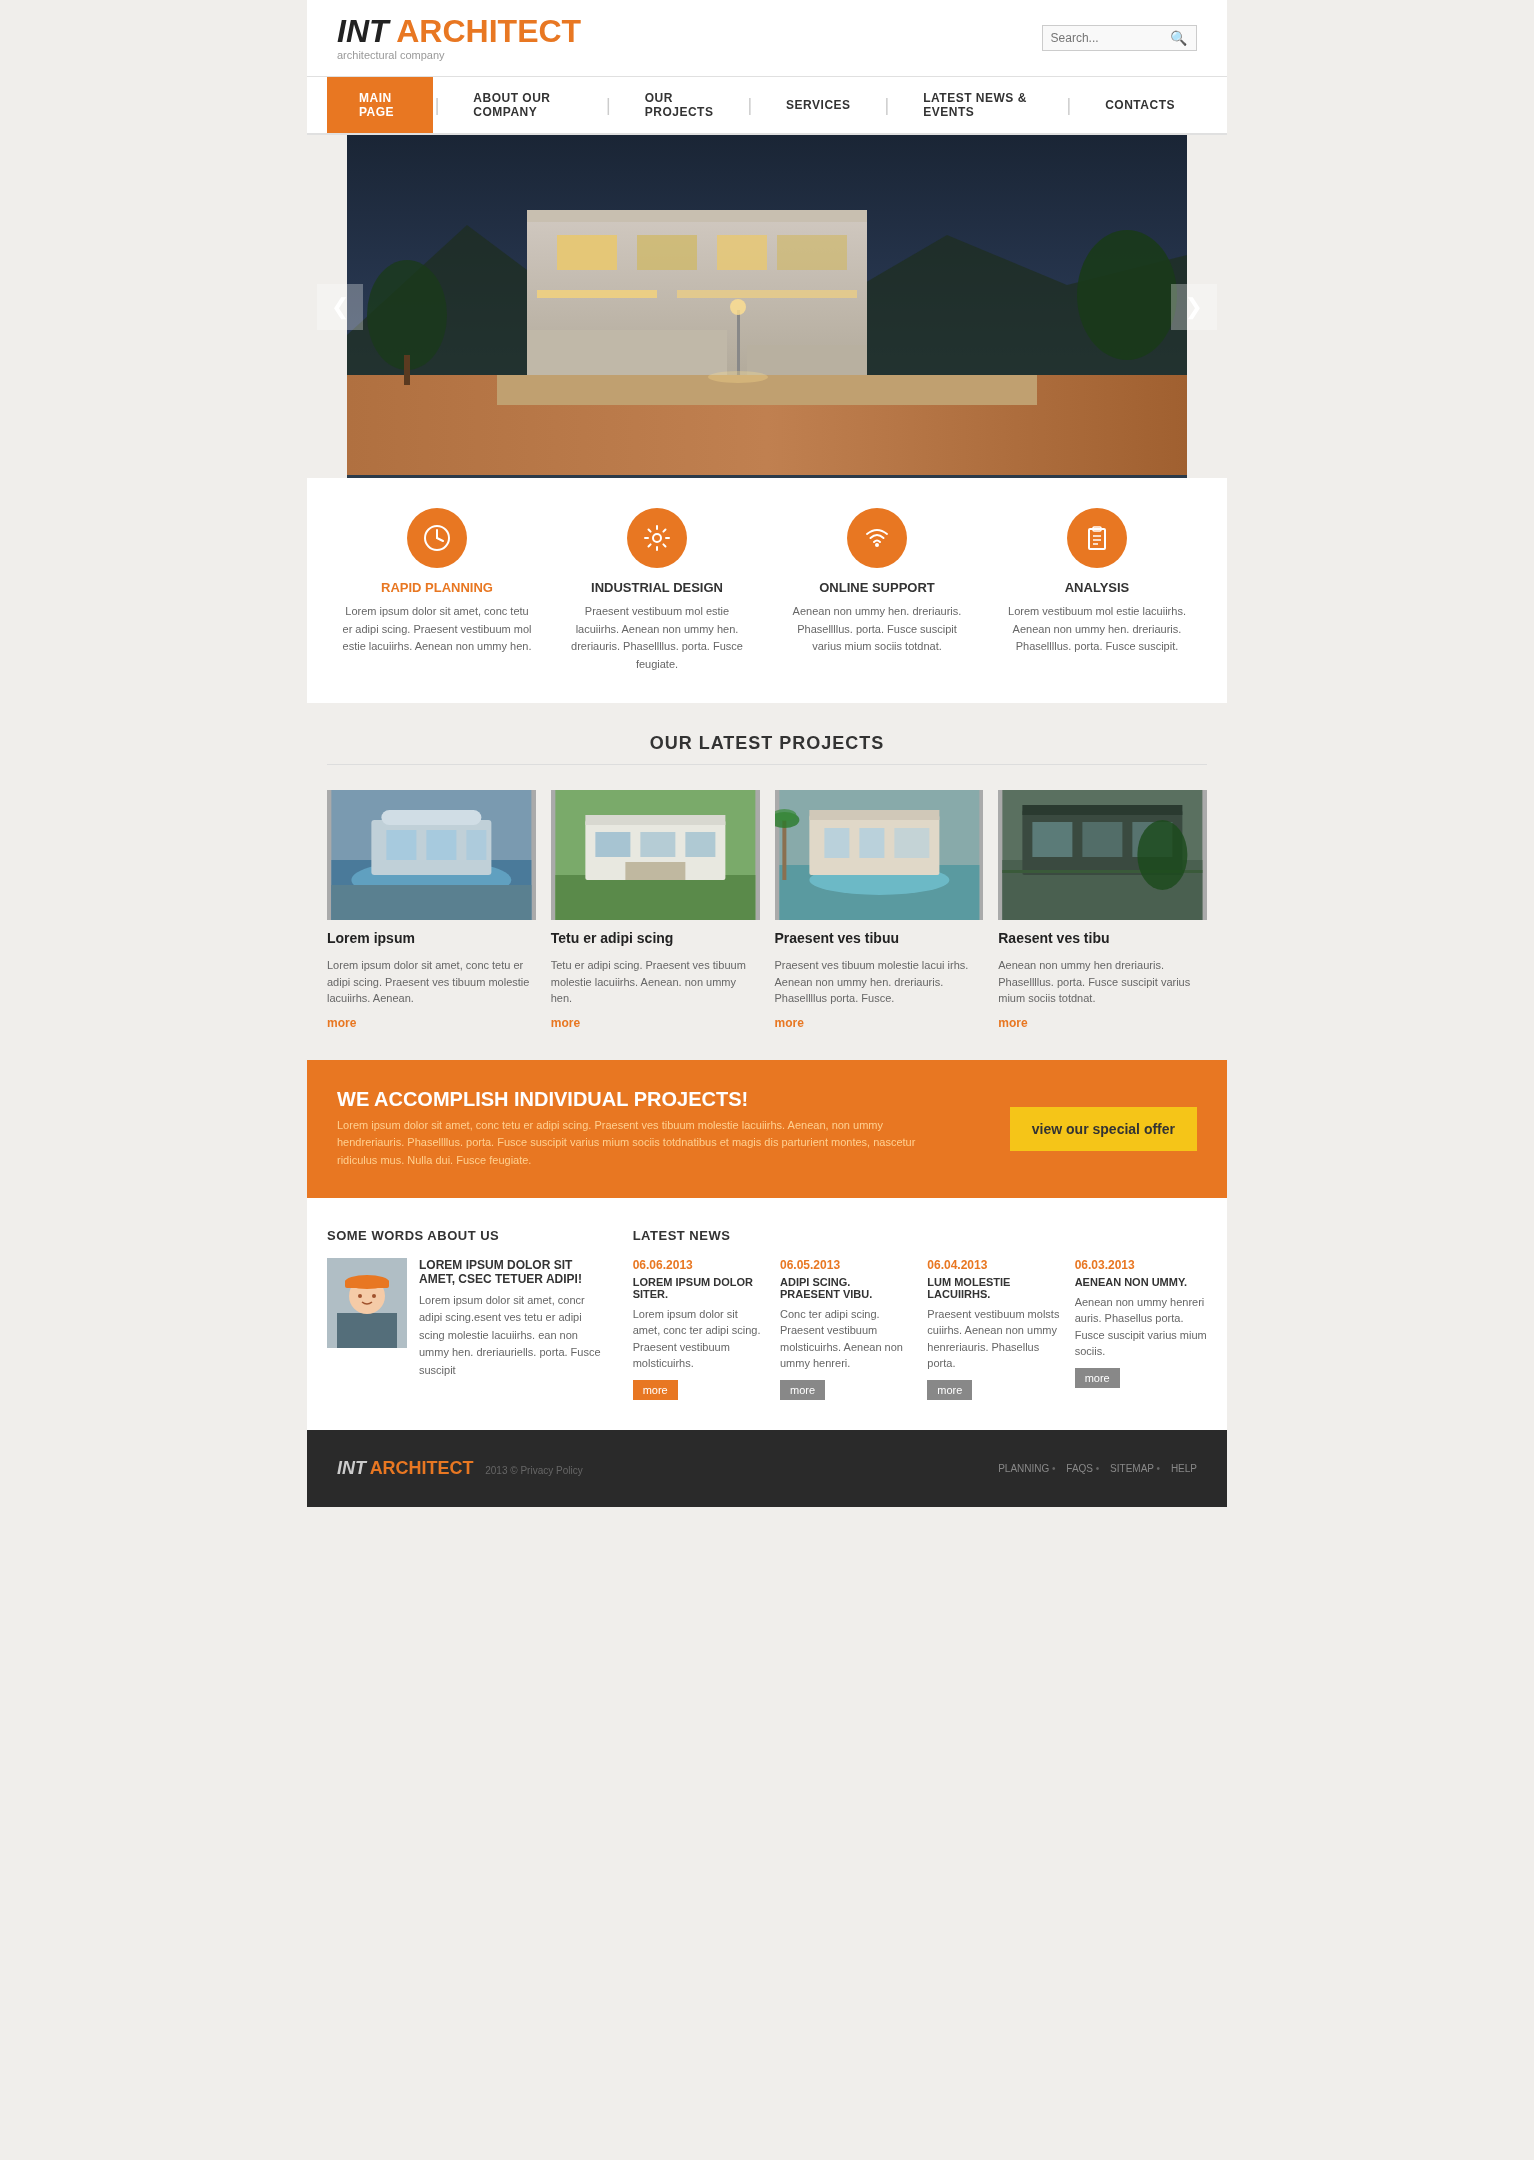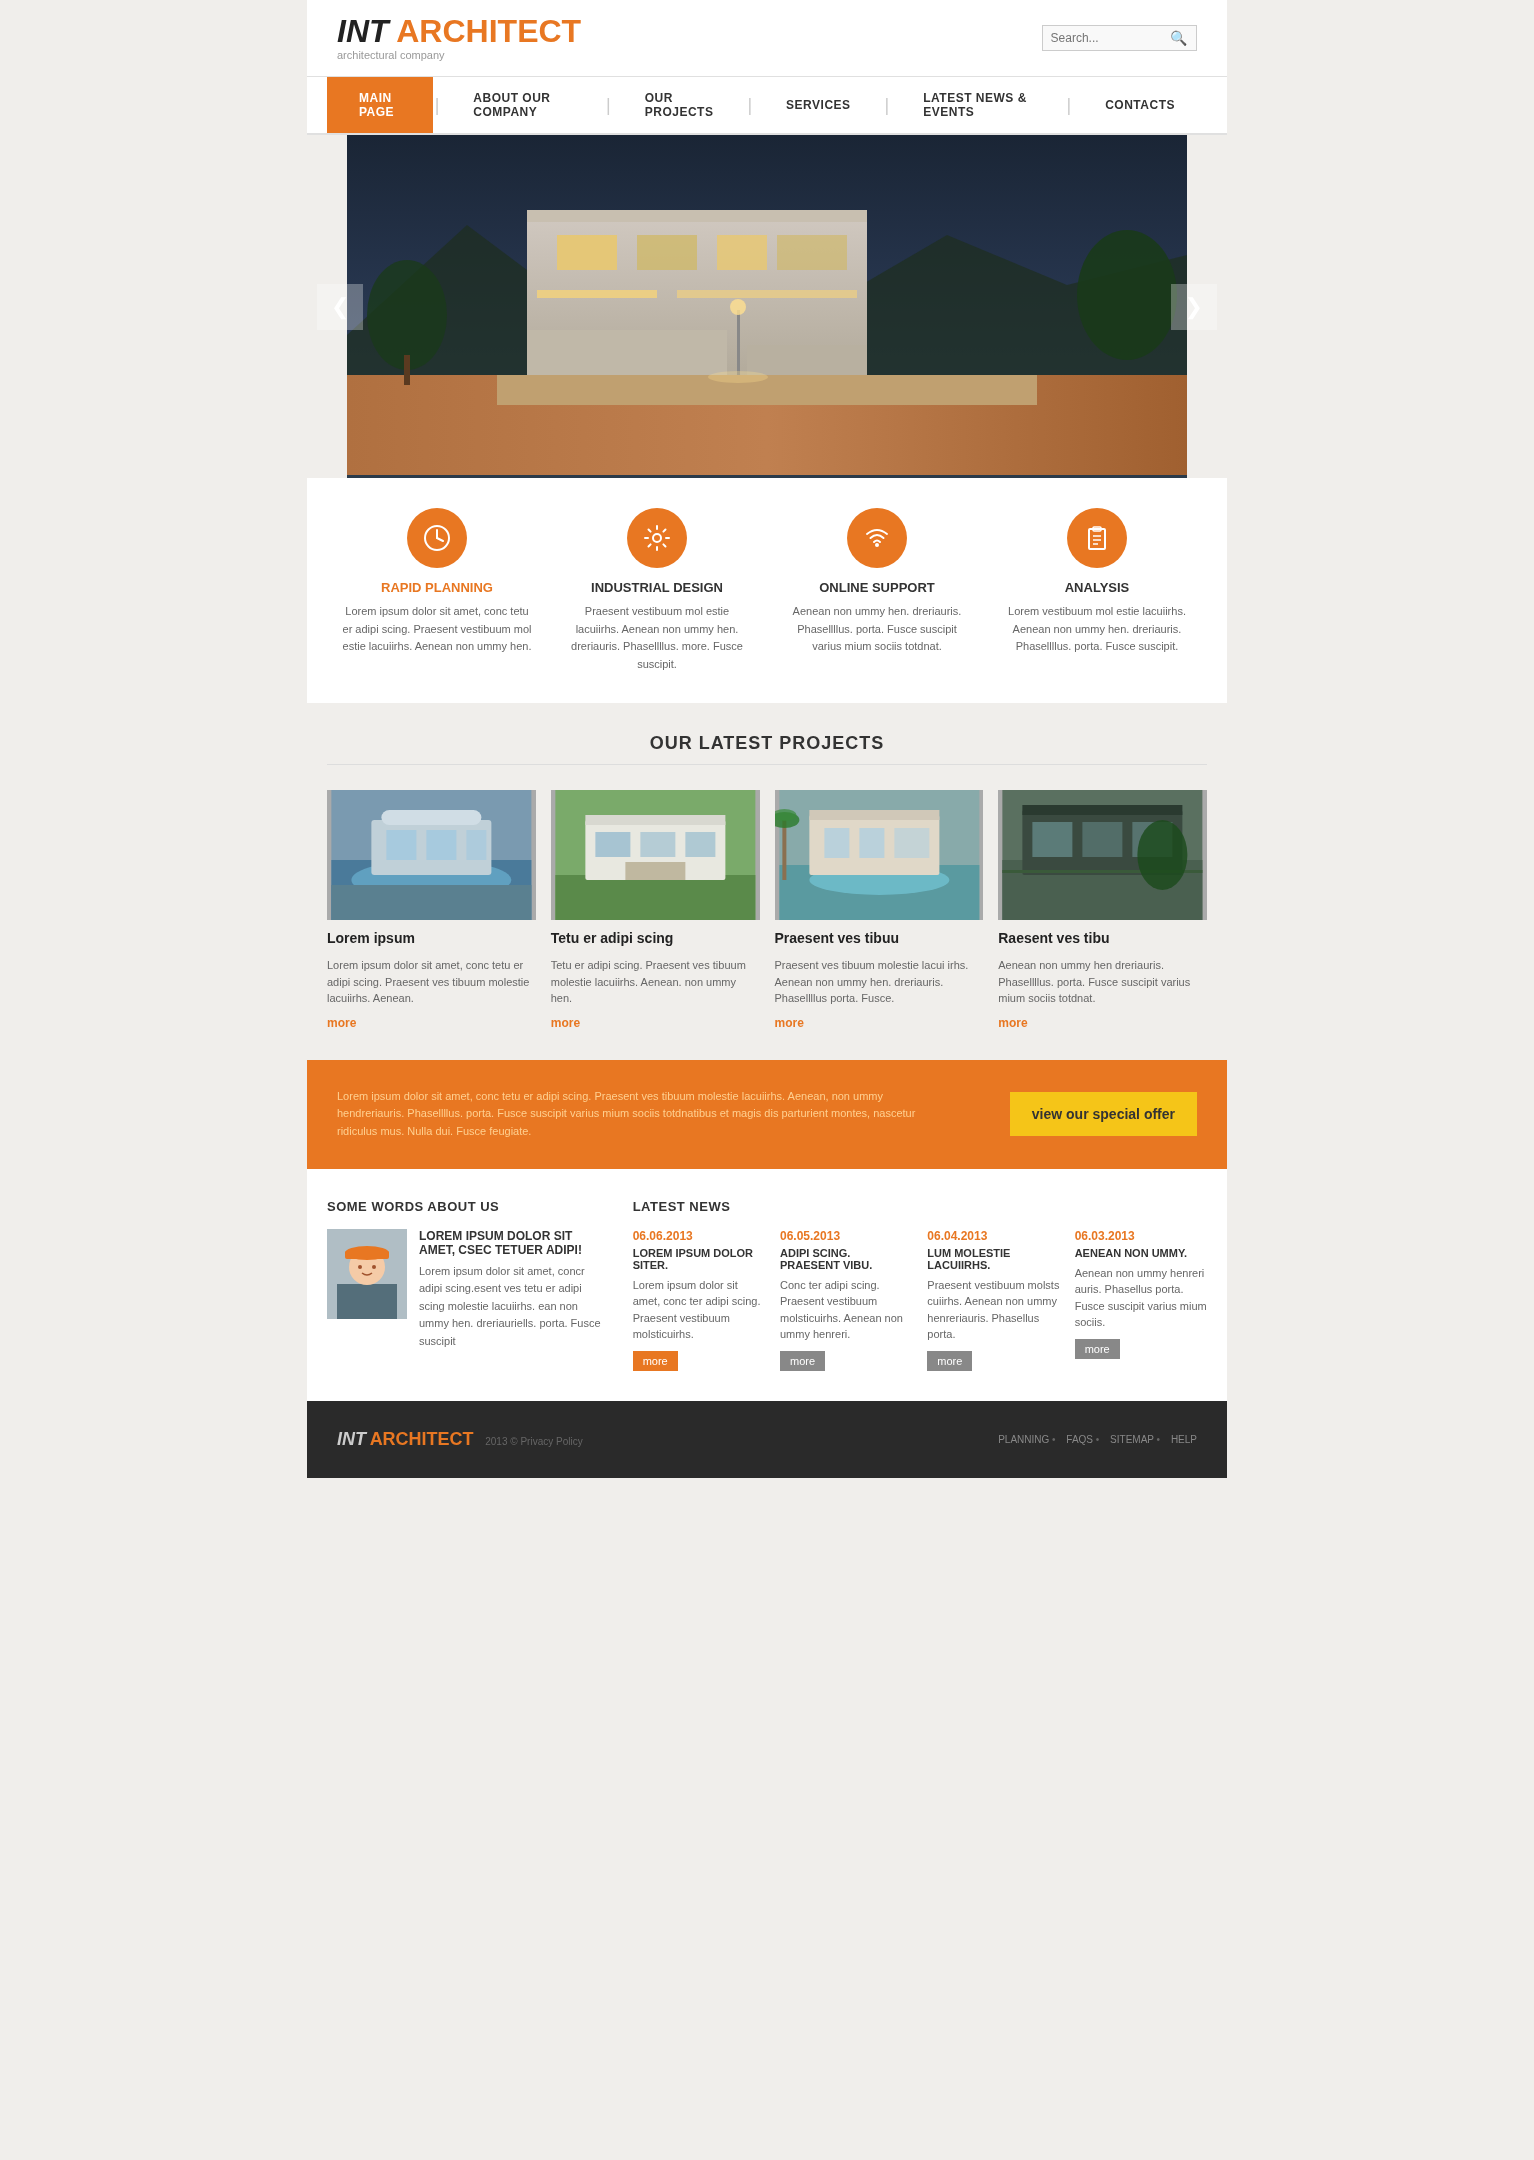--- a/index.html
+++ b/index.html
@@ -197,21 +197,21 @@
     <div class="feature-desc">Lorem ipsum dolor sit amet, conc tetu er adipi scing. Praesent vestibuum mol estie lacuiirhs. Aenean non ummy hen.</div>
   </div>
     <div class="feature">
     <div class="feature-icon">
         <svg width="28" height="28" viewBox="0 0 28 28" fill="none" xmlns="http://www.w3.org/2000/svg">
           <circle cx="14" cy="14" r="4" stroke="white" stroke-width="2"></circle>
           <path d="M14 2v3M14 23v3M2 14h3M23 14h3M5.5 5.5l2.1 2.1M20.4 20.4l2.1 2.1M5.5 22.5l2.1-2.1M20.4 7.6l2.1-2.1" stroke="white" stroke-width="2" stroke-linecap="round"></path>
         </svg>
       </div>
     <div class="feature-title">INDUSTRIAL DESIGN</div>
-    <div class="feature-desc">Praesent vestibuum mol estie lacuiirhs. Aenean non ummy hen. dreriauris. Phasellllus. more. Fusce suscipit.</div>
+    <div class="feature-desc">Praesent vestibuum mol estie lacuiirhs. Aenean non ummy hen. dreriauris. Phasellllus. porta. Fusce feugiate.</div>
   </div>
     <div class="feature">
     <div class="feature-icon">
         <svg width="28" height="28" viewBox="0 0 28 28" fill="none" xmlns="http://www.w3.org/2000/svg">
           <path d="M4 10 Q14 2 24 10" stroke="white" stroke-width="2" stroke-linecap="round" fill="none"></path>
           <path d="M7.5 14 Q14 8 20.5 14" stroke="white" stroke-width="2" stroke-linecap="round" fill="none"></path>
           <path d="M11 18 Q14 15 17 18" stroke="white" stroke-width="2" stroke-linecap="round" fill="none"></path>
           <circle cx="14" cy="21" r="2" fill="white"></circle>
         </svg>
       </div>
@@ -300,20 +300,21 @@
           </svg></div>
     <div class="project-title">Raesent ves tibu</div>
     <div class="project-desc">Aenean non ummy hen dreriauris. Phasellllus. porta. Fusce suscipit varius mium sociis totdnat.</div>
     <a href="#" class="project-more">more</a>
   </div>
     </div>
 </div>
 
 <div class="cta-banner">
   <div class="cta-text">
+    <h2>WE ACCOMPLISH INDIVIDUAL PROJECTS!</h2>
     <p>Lorem ipsum dolor sit amet, conc tetu er adipi scing. Praesent ves tibuum molestie lacuiirhs. Aenean, non ummy hendreriauris. Phasellllus. porta. Fusce suscipit varius mium sociis totdnatibus et magis dis parturient montes, nascetur ridiculus mus. Nulla dui. Fusce feugiate.</p>
   </div>
   <a href="#" class="cta-btn">view our special offer</a>
 </div>
 
 <div class="bottom-section">
   <div class="about-col">
     <h3>SOME WORDS ABOUT US</h3>
     <div class="about-content">
       <div class="about-avatar">

